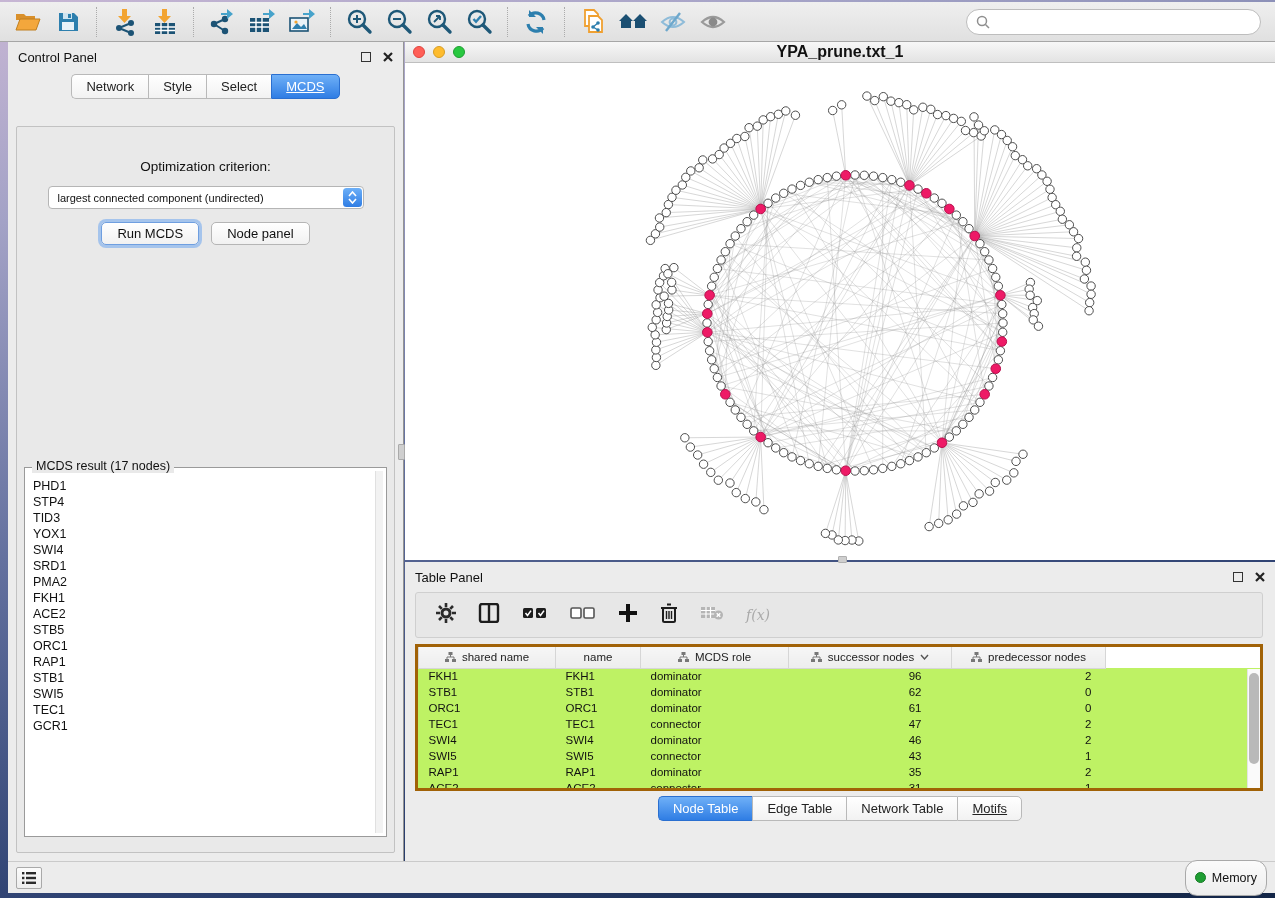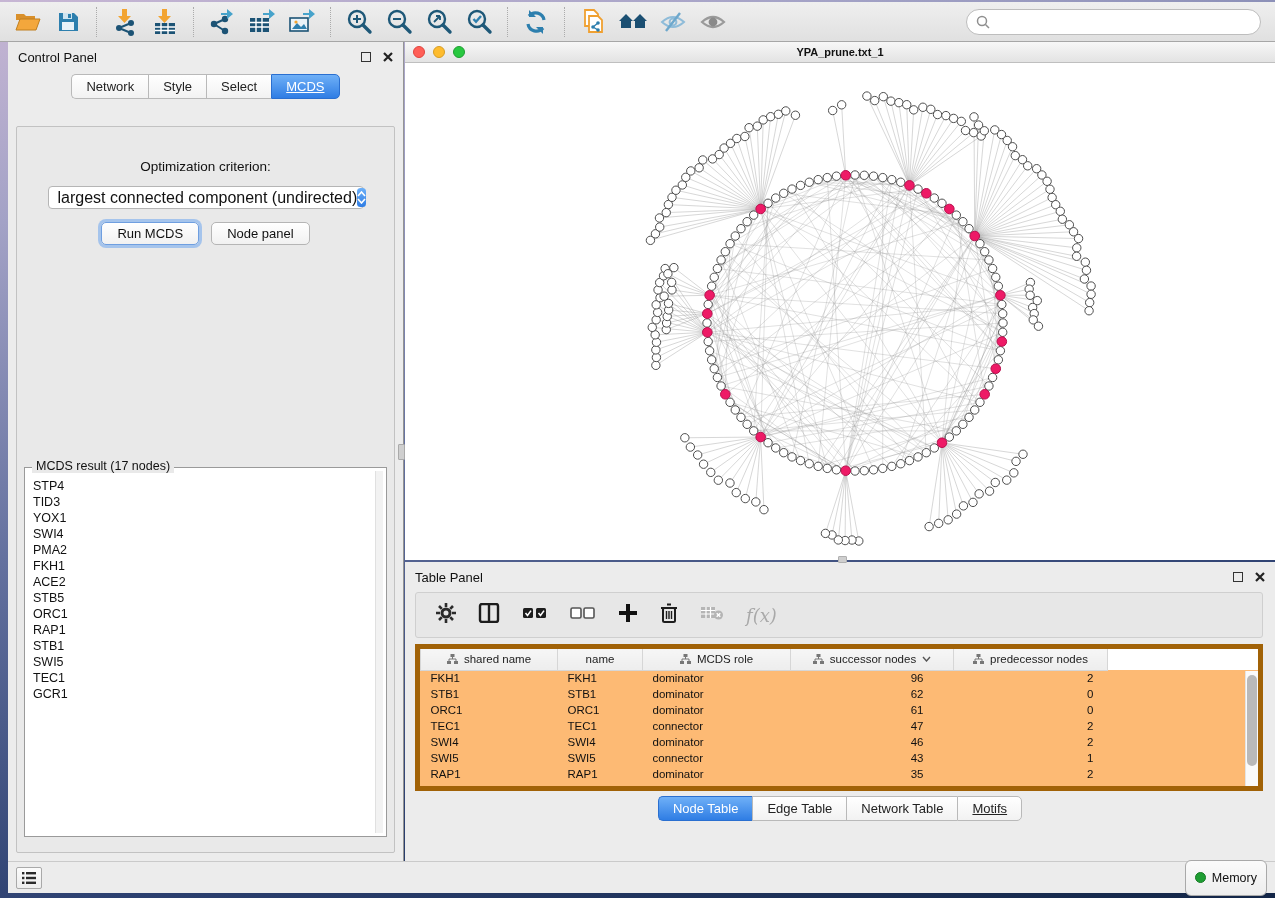--- a/index.html
+++ b/index.html
@@ -28,21 +28,21 @@
   .seg-btn { font-size:13px; padding:4px 14px; background:linear-gradient(#ffffff,#f2f2f2);
     border:1px solid #b9b9b9; border-right:none; color:#222; cursor:pointer; }
   .seg-btn:first-child { border-radius:5px 0 0 5px; }
   .seg-btn:last-child { border-radius:0 5px 5px 0; border-right:1px solid #b9b9b9;text-decoration:underline; }
   .seg-btn.active { background:linear-gradient(#6fb0f7,#2f7de4); color:#fff; border-color:#2a6fd0; }
   .cp-inner { position:absolute; left:8px; right:8px; top:84px; bottom:8px;
     background:#e9e9e9; border:1px solid #c2c2c2; border-radius:2px; z-index:1; }
   .opt-label { text-align:center; margin-top:32px; font-size:13.5px; color:#111; }
   .dropdown { margin:12px auto 0; width:316px; height:23px; background:#fff;
     border:1px solid #b5b5b5; border-radius:4px; display:flex; align-items:center; cursor:default; }
-  .dropdown .dd-text { flex:1; font-size:16px; padding-left:9px; color:#111; white-space:nowrap; }
+  .dropdown .dd-text { flex:1; font-size:11px; padding-left:9px; color:#111; white-space:nowrap; }
   .dd-step { width:19px; height:19px; margin-right:1px; border-radius:3.5px;
     background:linear-gradient(#6db0f8,#2f7de4); display:flex; flex-direction:column;
     align-items:center; justify-content:center; gap:1px; }
   .btn-row { display:flex; justify-content:center; gap:12px; margin-top:13px; }
   .aq-btn { font-size:13px; padding:3px 15px; height:23px; background:linear-gradient(#ffffff,#f1f1f1);
     border:1px solid #b5b5b5; border-radius:5px; color:#111; cursor:pointer; }
   .aq-btn.focused { border-color:#6f9fe0; box-shadow:0 0 0 3px rgba(110,165,238,.55); }
   .mcds-group { position:absolute; left:7px; right:7px; top:340px; bottom:15px;
     border:1px solid #9a9a9a; background:#fff; }
   .mcds-legend { position:absolute; top:-9px; left:7px; background:#e9e9e9; padding:0 4px;
@@ -53,34 +53,34 @@
     background:#f2f2f2; border-left:1px solid #e0e0e0; }
 
   .v-grip { position:absolute; left:398px; top:444px; width:7px; height:16px; z-index:5;
     background:#cfcfcf; border:1px solid #aaa; border-radius:1px; }
 
   
   .net-window { position:absolute; left:405px; top:42px; right:0; height:518px; background:#fff; }
   .net-titlebar { height:21px; background:linear-gradient(#f7f7f7,#e3e3e3); border-bottom:1px solid #bfbfbf;
     display:flex; align-items:center; position:relative; }
   .tl { width:12px; height:12px; border-radius:50%; margin-left:8px; }
-  .net-title { position:absolute; left:0; right:0; text-align:center; font-size:11px; font-weight:bold; color:#111; }
+  .net-title { position:absolute; left:0; right:0; text-align:center; font-size:16px; font-weight:bold; color:#111; }
   .net-canvas { position:absolute; top:21px; left:0; right:0; bottom:0; }
 
   .h-grip { position:absolute; left:838px; top:556px; width:9px; height:7px; z-index:5;
     background:#cfcfcf; border:1px solid #b0b0b0; border-radius:1px; }
 
   
   .table-panel { position:absolute; left:405px; top:562px; right:0; bottom:37px; background:#ececec; }
   .tp-toolbar { position:absolute; left:10px; right:12px; top:30px; height:46px;
     background:#e7e7e7; border:1px solid #cfcfcf; border-radius:3px;
     display:flex; align-items:center; gap:22px; padding-left:20px; }
-  .fx { font-family:"DejaVu Serif", serif; font-style:italic; font-size:18px; color:#a9a9a9; }
+  .fx { font-family:"DejaVu Serif", serif; font-style:italic; font-size:14px; color:#a9a9a9; }
   .tbl-wrap { position:absolute; left:10px; right:12px; top:82px; bottom:70px;
-    background:#fdba74; border:5px solid #a16207; overflow:hidden; }
+    background:#bef264; border:3px solid #a16207; overflow:hidden; }
   table.node-table { border-collapse:collapse; width:100%; table-layout:fixed; }
   .node-table th { height:21px; background:linear-gradient(#f6f6f6,#ededed);
     border:1px solid #d6d6d6; border-top:none; font-size:11.5px; font-weight:normal; color:#222;
     white-space:nowrap; overflow:hidden; }
   .node-table th .th-in { display:flex; align-items:center; justify-content:center; gap:6px; }
   .node-table th.filler { background:#fff; border:none; }
   .node-table td { font-size:11.5px; color:#111; height:16px; padding:0 0 0 10px;
     white-space:nowrap; overflow:hidden; }
   .node-table td.num { text-align:right; padding:0 30px 0 0; }
   .node-table td.num2 { text-align:right; padding:0 14px 0 0; }
@@ -89,21 +89,21 @@
   .tbl-thumb { position:absolute; left:1px; right:1px; top:4px; height:91px;
     background:#b9b9b9; border-radius:6px; }
   .tp-tabs { position:absolute; left:0; right:0; bottom:40px; display:flex; justify-content:center; }
 
   
   .status-bar { position:absolute; left:8px; right:0; bottom:5px; height:32px;
     background:#ececec; border-top:1px solid #cacaca; display:flex; align-items:center; }
   .list-btn { margin-left:8px; width:26px; height:22px; background:linear-gradient(#fbfbfb,#ededed);
     border:1px solid #a9a9a9; border-radius:2px; display:flex; align-items:center; justify-content:center; }
   .mem-btn { margin-left:auto; margin-right:8px; height:24px; padding:17px 9px;
-    background:linear-gradient(#fbfbfb,#ededed); border:1px solid #a9a9a9; border-radius:6px;
+    background:linear-gradient(#fbfbfb,#ededed); border:1px solid #a9a9a9; border-radius:12px;
     display:flex; align-items:center; gap:6px; font-size:12.5px; color:#111; }
   .mem-dot { width:11px; height:11px; border-radius:50%; background:#1f9e33; border:1px solid #157a24; }
 </style>
 </head>
 <body>
 
 <div class="toolbar">
   <span class="ticon">
     <svg width="28" height="24" viewBox="0 0 28 24">
         <path d="M2 4h8l2 2h9v4H2z" fill="#d9902b"></path>
@@ -265,24 +265,26 @@
           </svg>
       </span>
     </div>
     <div class="btn-row">
       <button class="aq-btn focused">Run MCDS</button>
       <button class="aq-btn">Node panel</button>
     </div>
     <div class="mcds-group">
       <span class="mcds-legend">MCDS result (17 nodes)</span>
       <div class="mcds-list" id="mcds-list">
+          <div>PHD1</div>
           <div>STP4</div>
           <div>TID3</div>
           <div>YOX1</div>
           <div>SWI4</div>
+          <div>SRD1</div>
           <div>PMA2</div>
           <div>FKH1</div>
           <div>ACE2</div>
           <div>STB5</div>
           <div>ORC1</div>
           <div>RAP1</div>
           <div>STB1</div>
           <div>SWI5</div>
           <div>TEC1</div>
           <div>GCR1</div>

